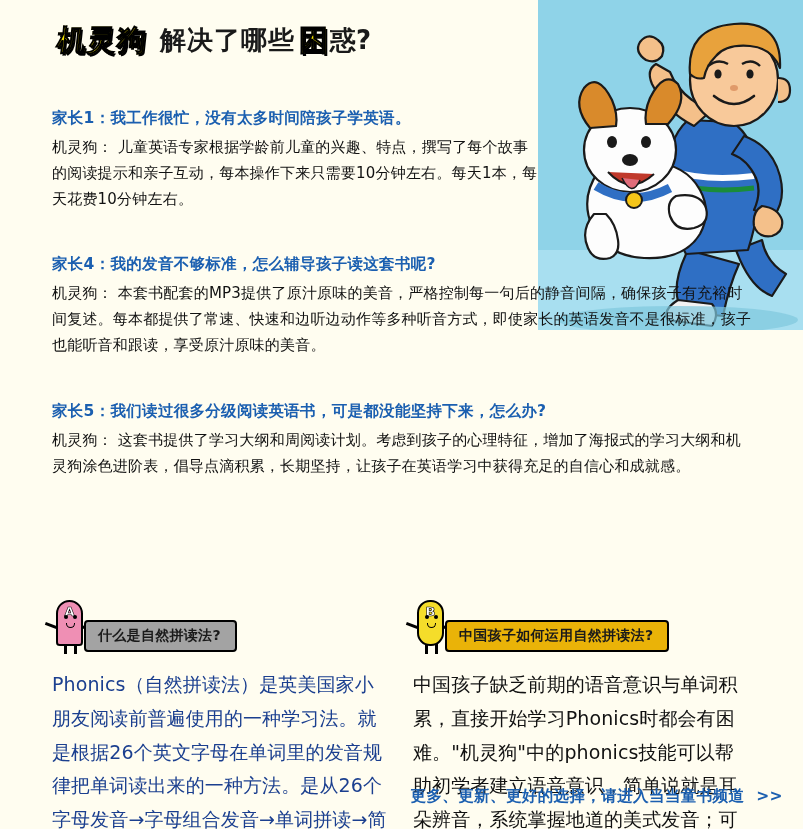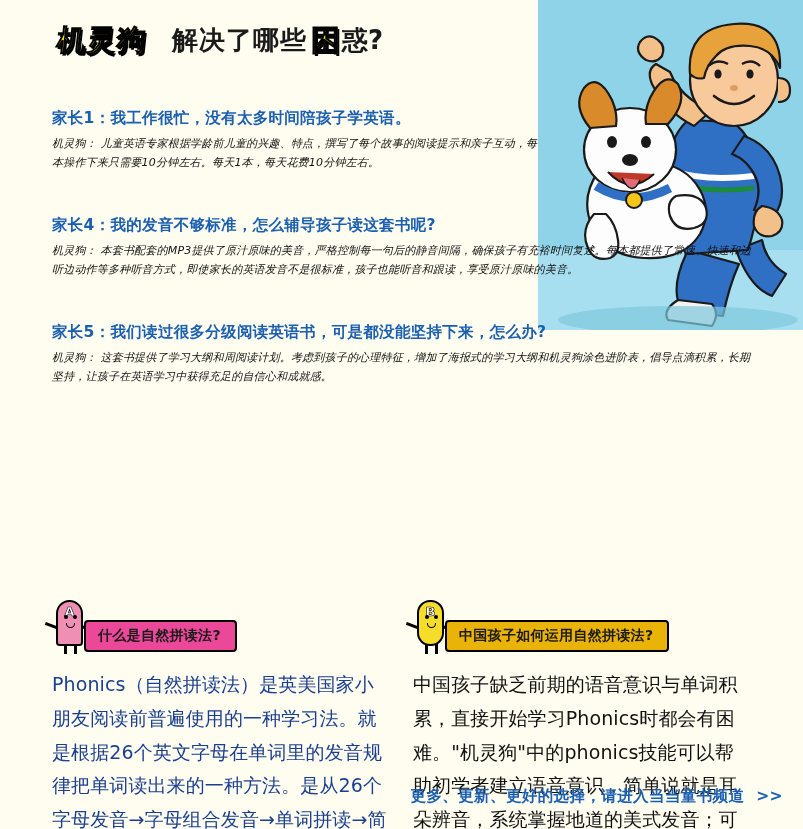--- a/index.html
+++ b/index.html
@@ -35,21 +35,21 @@
     text-shadow: 2px 2px 0 #000;
     letter-spacing: 1px;
     transform: skewX(-6deg);
     padding: 2px 5px;
     line-height: 1;
   }
   .title-mid {
     font-size: 26px;
     font-weight: bold;
     color: #1a1a1a;
-    margin-left: 20px;
+    margin-left: 8px;
     letter-spacing: 1px;
   }
   .title-kun {
     font-size: 29px;
     font-weight: bold;
     color: #f5e400;
     -webkit-text-stroke: 1px #000;
     text-shadow: 2px 2px 0 #000;
     margin-left: 4px;
     line-height: 1;
@@ -71,25 +71,24 @@
   .q-line {
     font-size: 15.5px;
     font-weight: bold;
     color: #1b5fb0;
     line-height: 1.55;
     margin-bottom: 5px;
     letter-spacing: 0.3px;
     margin-top: 40px;
   }
   .a-line {
-    font-size: 11px;
+    font-size: 15px;
     color: #111111;
     line-height: 1.72;
     letter-spacing: 0.2px;
-    font-style: italic;
   }
   .qa-item.narrow .q-line,
   .qa-item.narrow .a-line { max-width: 490px; }
   
   .art {
     position: absolute;
     right: 0;
     top: 0;
     width: 265px;
     height: 330px;
@@ -165,21 +164,21 @@
     width: 3px; height: 10px;
     background: #000;
     top: 44px;
   }
   .mascot .leg.l { left: 12px; }
   .mascot .leg.r { left: 22px; }
   .banner {
     position: relative;
     margin-left: -4px;
     margin-bottom: 4px;
-    background: #ec4899;
+    background: #a3a3a3;
     border: 2px solid #000;
     border-radius: 4px;
     padding: 5px 14px 5px 12px;
     font-size: 14px;
     font-weight: bold;
     color: #1a1a1a;
     letter-spacing: 0.3px;
     white-space: nowrap;
   }
   .banner.lime { background: #eab308; }

